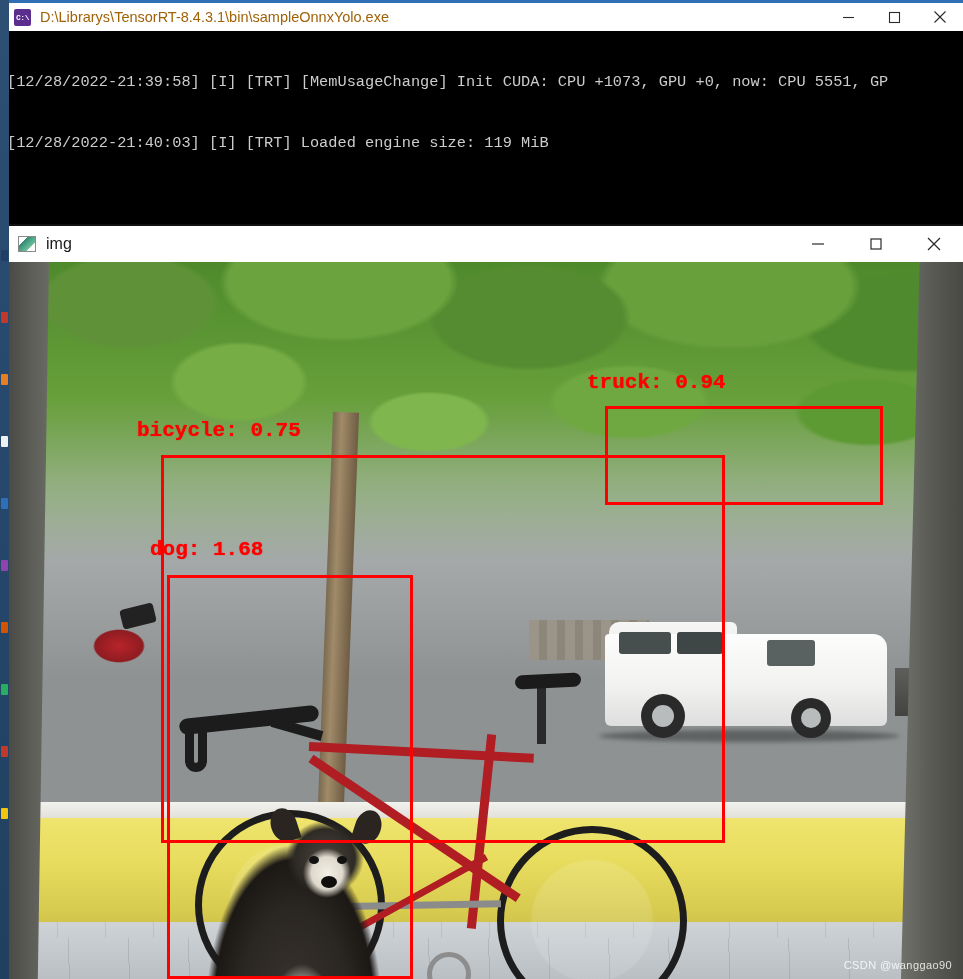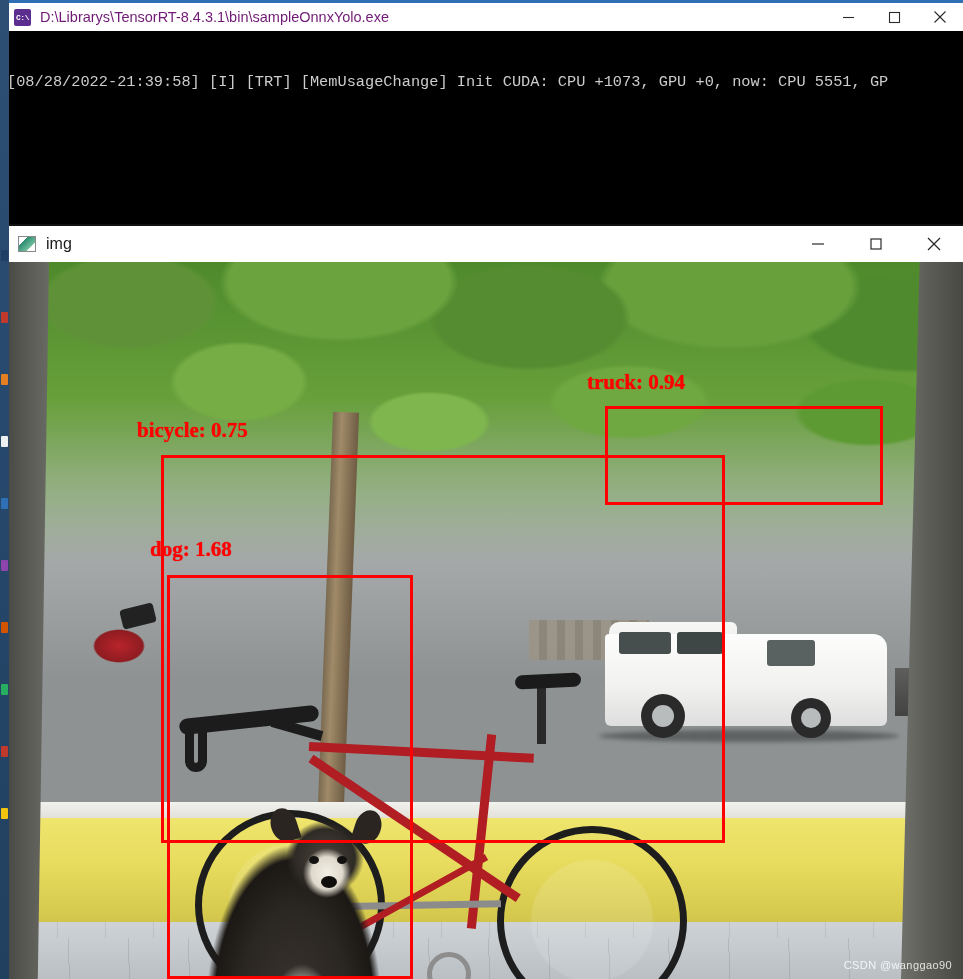--- a/index.html
+++ b/index.html
@@ -40,21 +40,21 @@
     width: 17px; height: 17px; margin-left: 9px; margin-right: 9px;
     background: #5b2d8e;
     border-radius: 2px;
     color: #fff; font-size: 8px; font-weight: bold;
     font-family: "Liberation Mono", monospace;
     display: flex; align-items: center; justify-content: center;
     letter-spacing: -0.5px;
     flex: 0 0 auto;
   }
   #console-title-text {
-    font-size: 14.5px; color: #701a75;
+    font-size: 14.5px; color: #a16207;
     font-family: "Liberation Sans", sans-serif;
     white-space: nowrap;
   }
   .win-btns { margin-left: auto; display: flex; height: 100%; }
   .win-btn {
     width: 46px; height: 100%;
     display: flex; align-items: center; justify-content: center;
     color: #2b2b2b;
   }
   .win-btn svg { display: block; }
@@ -250,21 +250,21 @@
 
   
   .det-box {
     position: absolute;
     border: 3px solid #ff0000;
     pointer-events: none;
   }
   .det-label {
     position: absolute;
     color: #ff0000;
-    font-family: Liberation Serif, serif;
+    font-family: Liberation Mono, monospace;
     font-weight: bold;
     font-size: 21px;
     line-height: 21px;
     white-space: nowrap;
     text-shadow: 0 0 1px rgba(255,0,0,0.9);
   }
   #watermark {
     position: absolute;
     right: 11px; bottom: 8px;
     color: rgba(255,255,255,0.82);
@@ -309,21 +309,22 @@
       <div class="win-btn close-btn">
         <svg width="14" height="14" viewBox="0 0 14 14">
             <line x1="1.5" y1="1.5" x2="12.5" y2="12.5" stroke="currentColor" stroke-width="1.1"></line>
             <line x1="12.5" y1="1.5" x2="1.5" y2="12.5" stroke="currentColor" stroke-width="1.1"></line>
           </svg>
       </div>
     </div>
   </div>
 
   <div id="console-body">
-    <span class="ln">[08/28/2022-21:39:58] [I] [TRT] [MemUsageChange] Init CUDA: CPU +1073, GPU +0, now: CPU 5551, GP</span>
+    <span class="ln">[12/28/2022-21:39:58] [I] [TRT] [MemUsageChange] Init CUDA: CPU +1073, GPU +0, now: CPU 5551, GP</span>
+    <span class="ln">[12/28/2022-21:40:03] [I] [TRT] Loaded engine size: 119 MiB</span>
     
     
     
     
     
     
   </div>
 </div>
 
 <div id="img-window">

